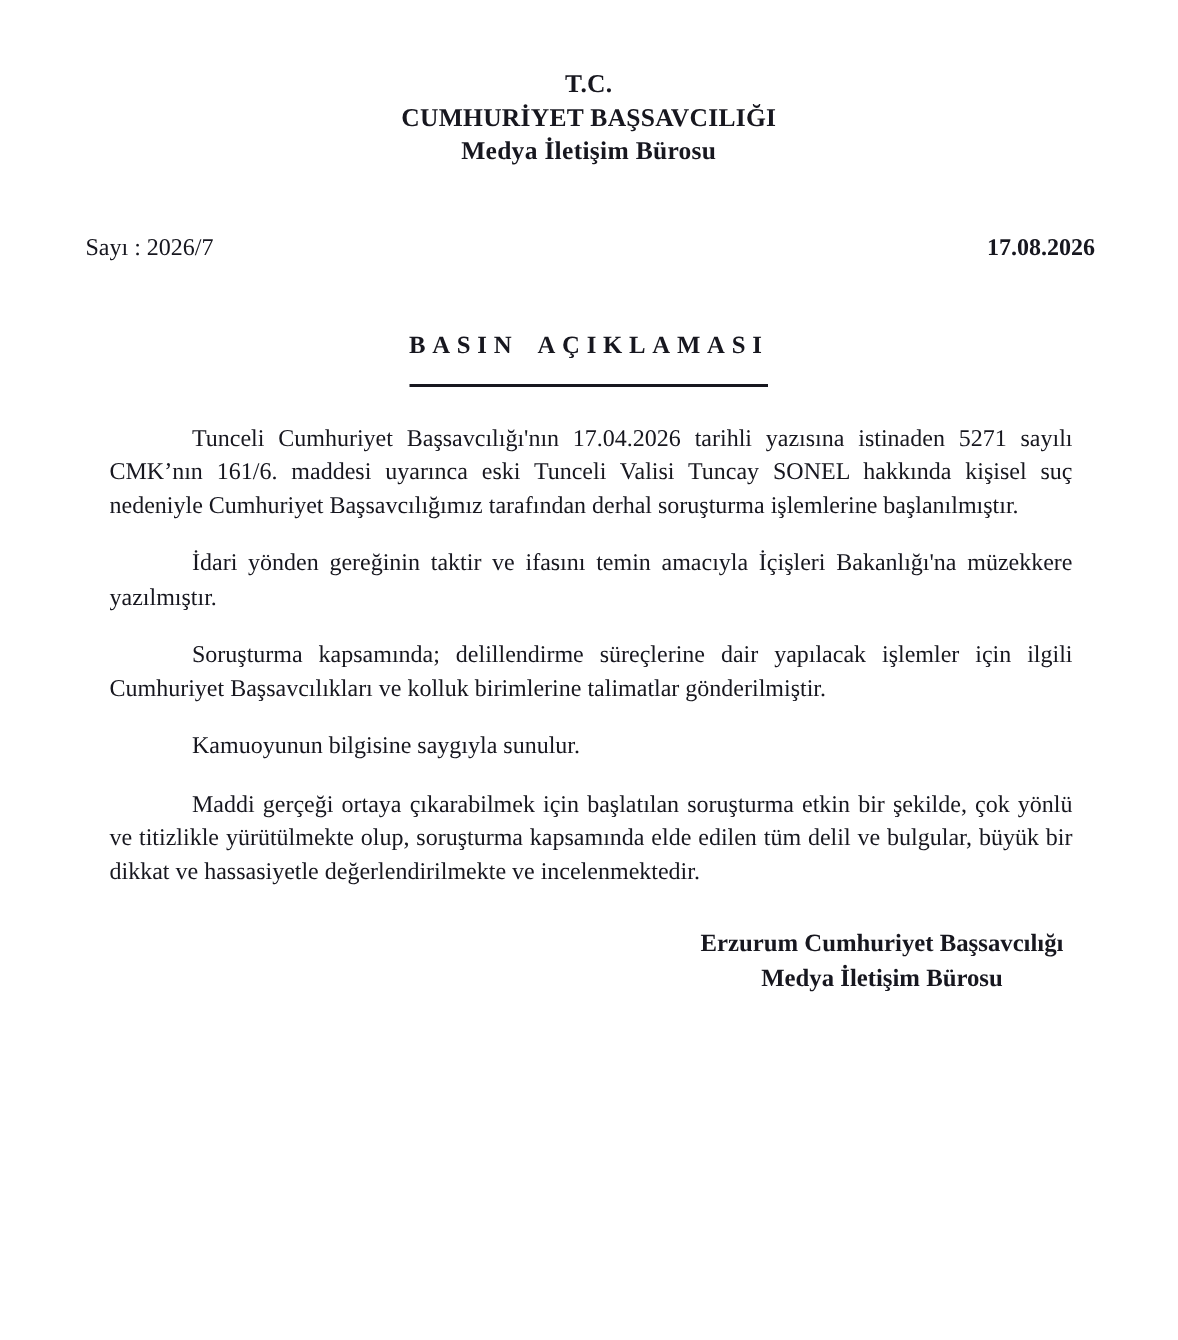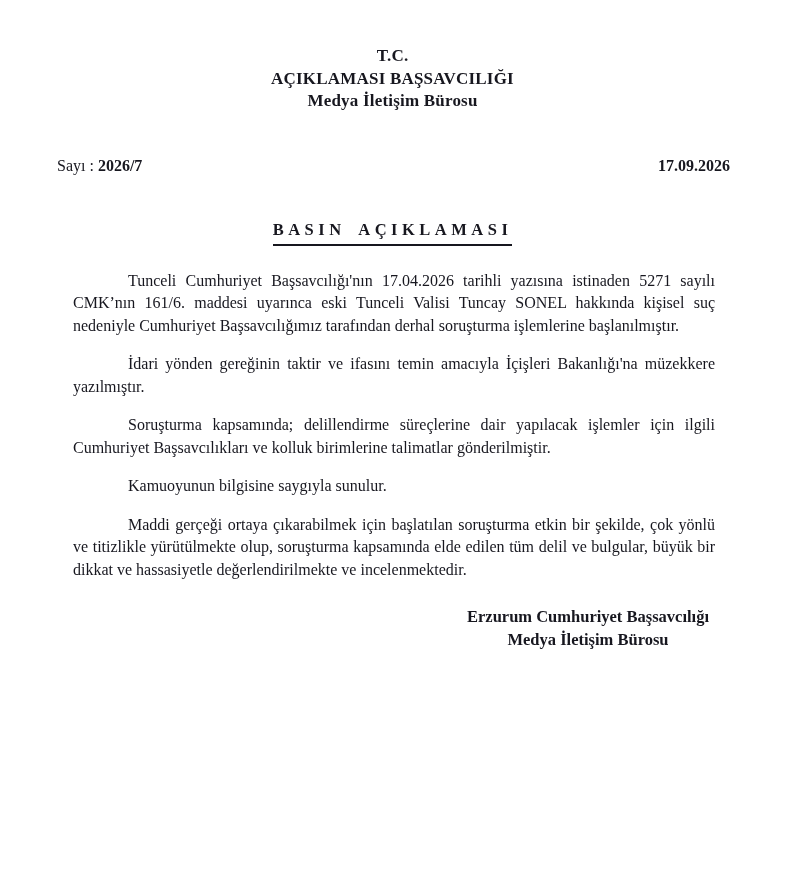--- a/index.html
+++ b/index.html
@@ -27,34 +27,34 @@
   }
   .meta-row {
     margin-top: 43px;
     padding: 0 55px 0 57px;
     display: flex;
     justify-content: space-between;
     align-items: baseline;
     line-height: 20px;
   }
   .meta-left .label { font-weight: normal; text-align: center; }
-  .meta-left .value { font-weight: bold; }
+  .meta-left .value { font-weight: normal; }
   .meta-date { font-weight: bold; }
   .title-wrap {
     margin-top: 44px;
     text-align: center;
   }
   .title {
     display: inline-block;
     font-weight: bold;
     font-size: 16.5px;
     letter-spacing: 4.5px;
     word-spacing: 5px;
     border-bottom: 2px solid #17171f;
-    padding-bottom: 4px;
+    padding-bottom: 16px;
   }
   .body-text {
     margin-top: 24px;
     padding: 0 54px 0 57px;
     text-align: justify;
     line-height: 22.5px;
   }
   .body-text p {
     margin: 16px;
     text-indent: 55px;
@@ -70,30 +70,30 @@
     line-height: 23px;
   }
 </style>
 </head>
 <body>
 
 <div class="page">
 
   <div class="header">
     <div>T.C.</div>
-    <div>AÇIKLAMASI BAŞSAVCILIĞI</div>
+    <div>CUMHURİYET BAŞSAVCILIĞI</div>
     <div>Medya İletişim Bürosu</div>
   </div>
 
   <div class="meta-row">
     <div class="meta-left">
       <span class="label">Sayı :</span>
       <span class="value">2026/7</span>
     </div>
-    <div class="meta-date">17.09.2026</div>
+    <div class="meta-date">17.08.2026</div>
   </div>
 
   <div class="title-wrap">
     <span class="title">BASIN AÇIKLAMASI</span>
   </div>
 
   <div class="body-text">
     <p>Tunceli Cumhuriyet Başsavcılığı'nın 17.04.2026 tarihli yazısına istinaden 5271 sayılı CMK’nın 161/6. maddesi uyarınca eski Tunceli Valisi Tuncay SONEL hakkında kişisel suç nedeniyle Cumhuriyet Başsavcılığımız tarafından derhal soruşturma işlemlerine başlanılmıştır.</p>
     <p>İdari yönden gereğinin taktir ve ifasını temin amacıyla İçişleri Bakanlığı'na müzekkere yazılmıştır.</p>
     <p>Soruşturma kapsamında; delillendirme süreçlerine dair yapılacak işlemler için ilgili Cumhuriyet Başsavcılıkları ve kolluk birimlerine talimatlar gönderilmiştir.</p>

